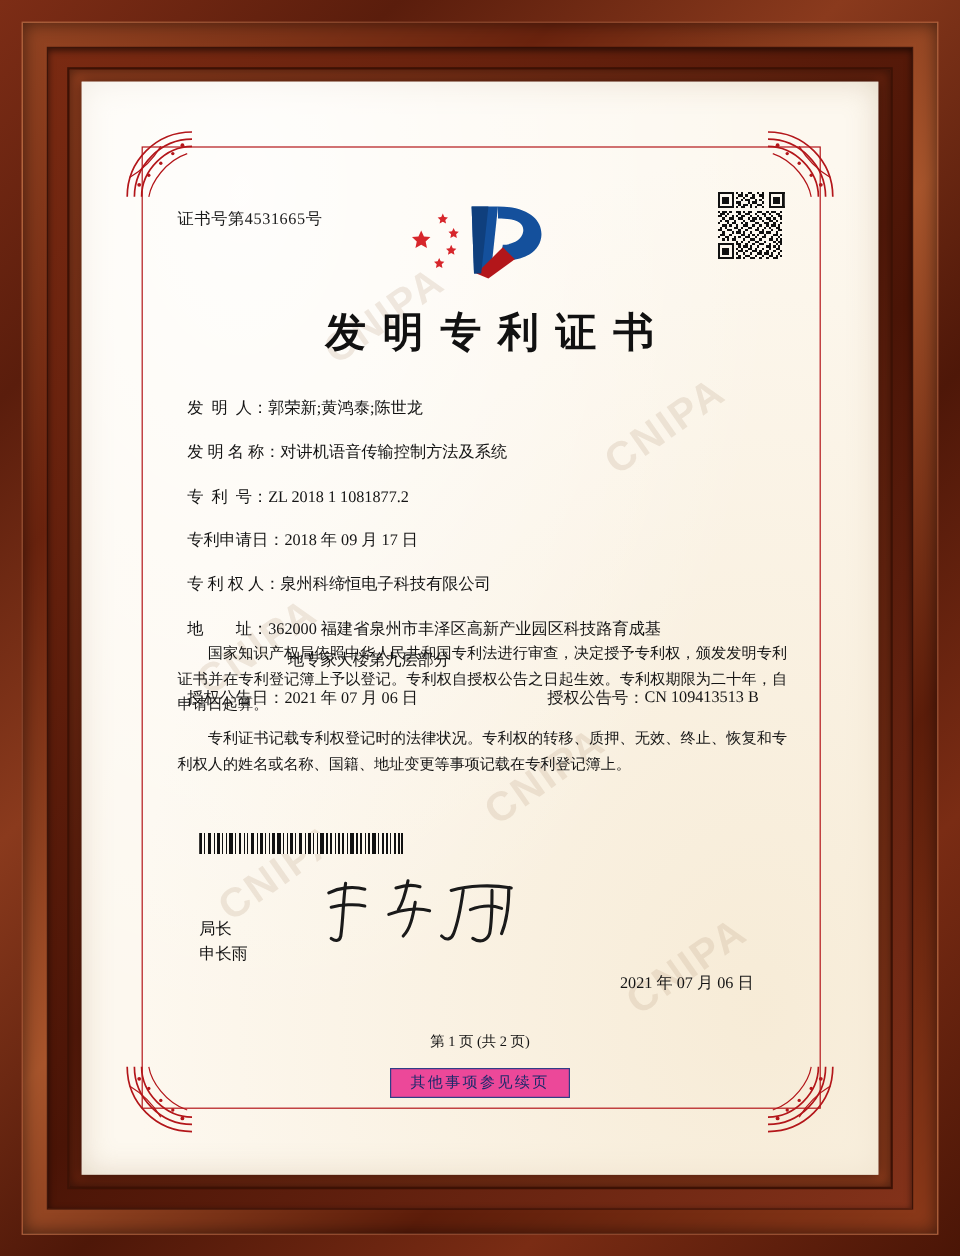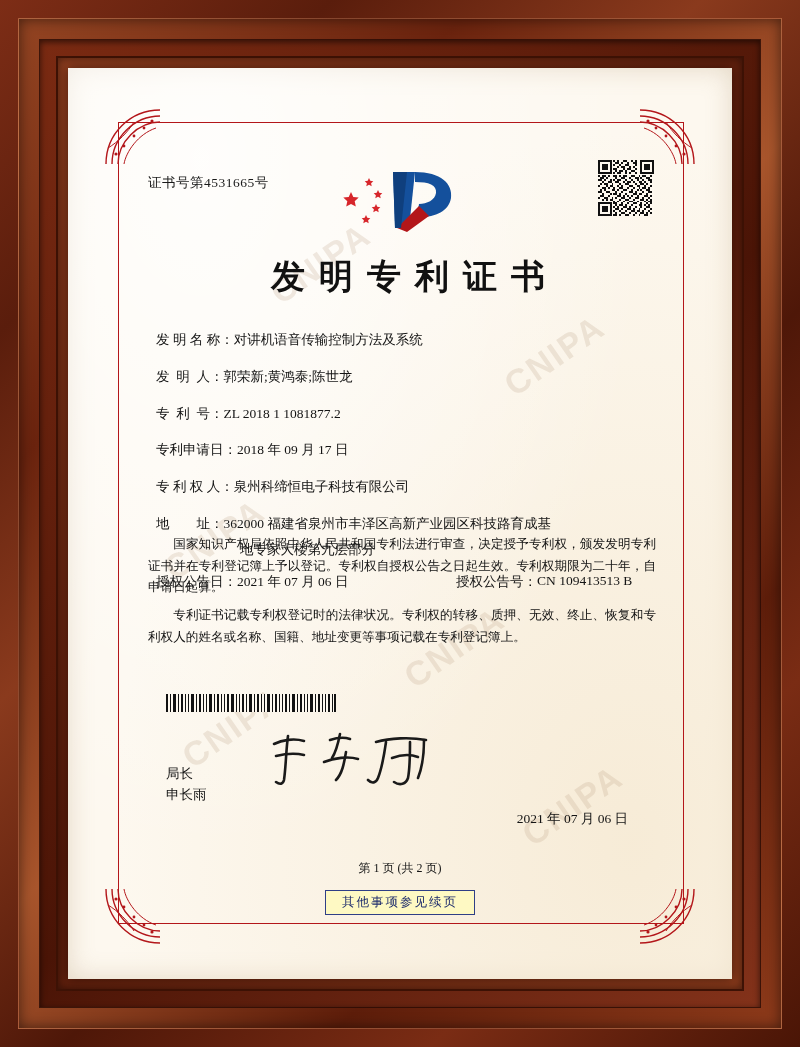--- a/index.html
+++ b/index.html
@@ -114,21 +114,21 @@
   }
   .date-right{
     position:absolute;right:104px;top:742px;font-size:13.5px;color:#141414;
   }
   .page-no{
     position:absolute;left:0;right:0;top:792px;text-align:center;font-size:12px;color:#141414;
   }
   .footnote{
     position:absolute;left:50%;transform:translateX(-50%);top:822px;
     border:1px solid #2f3f86;color:#1b2a6b;font-size:12.5px;
-    padding:3px 16px;letter-spacing:2px;background:#fef9c3;
+    padding:3px 16px;letter-spacing:2px;background:#ec4899;
   }
 </style>
 </head>
 <body>
 
 <div class="frame-outer">
   <div class="frame-bevel1"></div>
   <div class="frame-bevel2"></div>
   <div class="frame-inner-line"></div>
 
@@ -455,26 +455,26 @@
         <path d="M78 6 C104 6 116 18 114 32 C112 46 96 52 80 51 L82 38 C90 38 98 34 99 27 C100 19 92 16 78 16 Z" fill="#14509c"></path>
         <path d="M60 62 L82 40 L92 50 L70 66 Z" fill="#b3161a"></path>
         <path d="M56 6 L70 6 L64 62 L58 62 Z" fill="#0f3f7d"></path>
       </svg>
     </div>
 
     <div class="title">发明专利证书</div>
 
     <div class="fields">
       <div class="row">
+        <span class="lbl">发  明  人：</span>
+        <span class="val">郭荣新;黄鸿泰;陈世龙</span>
+      </div>
+      <div class="row">
         <span class="lbl">发 明 名 称：</span>
         <span class="val">对讲机语音传输控制方法及系统</span>
-      </div>
-      <div class="row">
-        <span class="lbl">发  明  人：</span>
-        <span class="val">郭荣新;黄鸿泰;陈世龙</span>
       </div>
       <div class="row">
         <span class="lbl">专  利  号：</span>
         <span class="val">ZL 2018 1 1081877.2</span>
       </div>
       <div class="row">
         <span class="lbl">专利申请日：</span>
         <span class="val">2018 年 09 月 17 日</span>
       </div>
       <div class="row">

